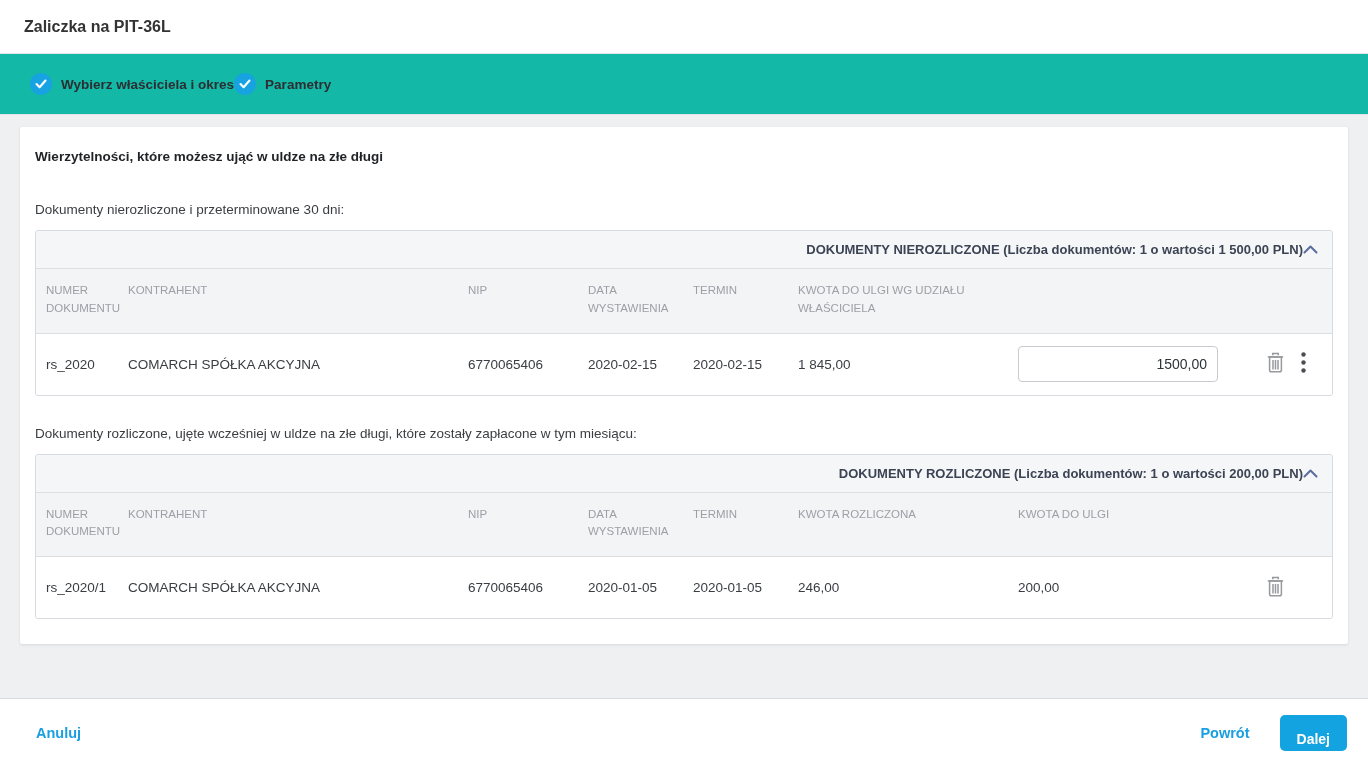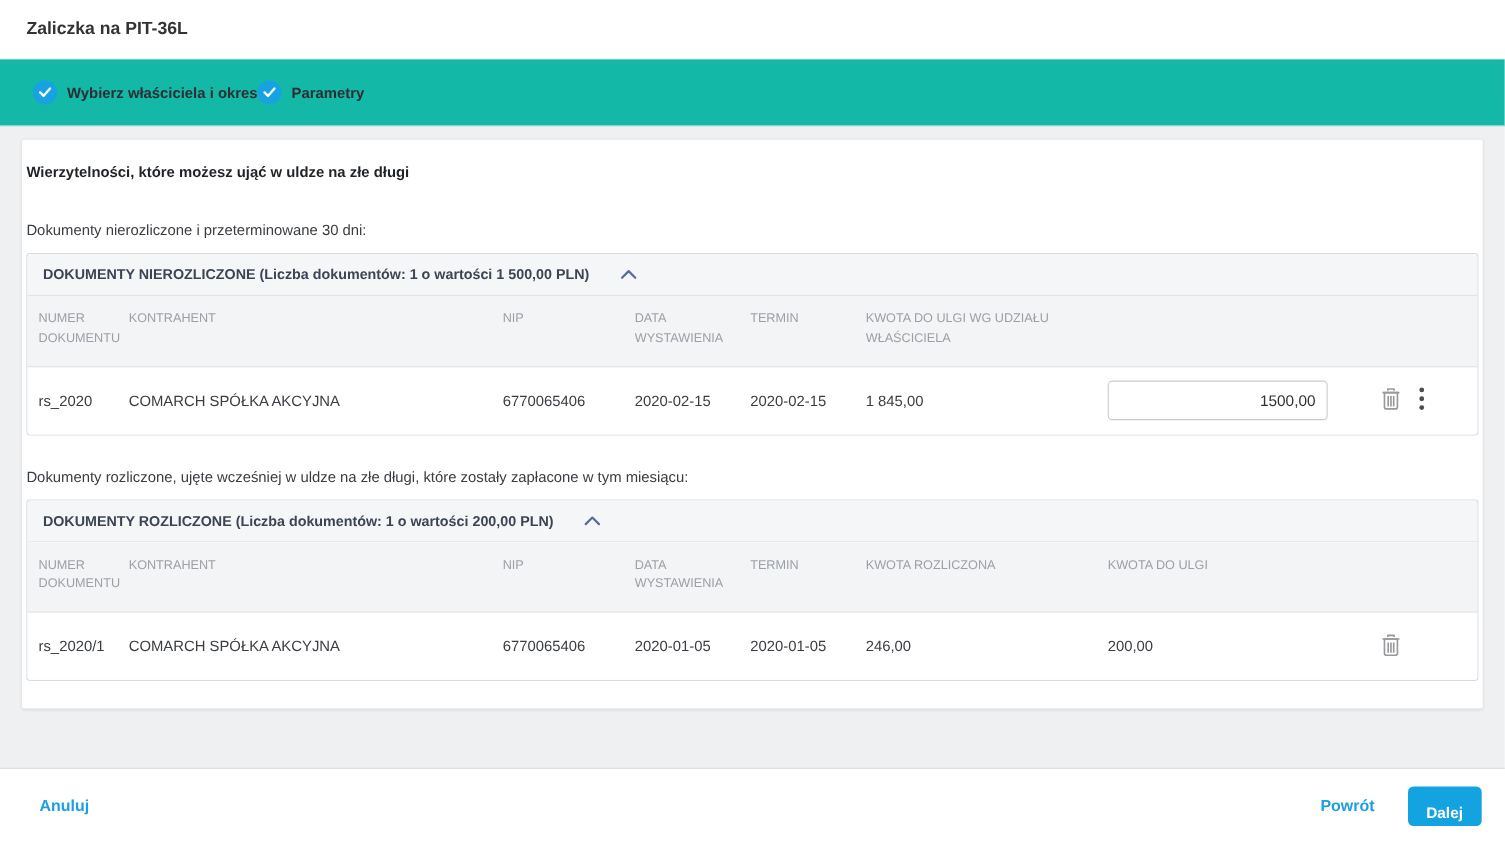--- a/index.html
+++ b/index.html
@@ -16,30 +16,30 @@
               align-items:center; padding:0 30px; background:#14b8a6; }
   .step { display:flex; align-items:center; gap:9px; cursor:pointer; }
   .step-circle { width:22px; height:22px; border-radius:50%; background:#17a3e2;
                  display:flex; align-items:center; justify-content:center; flex:0 0 22px; }
   .step-label { font-size:13.5px; font-weight:700; color:#2b2e33; }
 
   
   .page-body { background:#eef0f2; height:584px; border-bottom:1px solid #d8dadc;
                padding:12px 20px; }
   .card { background:#fff; height:517px; border-radius:2px;
-          box-shadow:0 1px 3px rgba(0,0,0,.10); padding:22px 4px; }
+          box-shadow:0 1px 3px rgba(0,0,0,.10); padding:22px 15px; }
   .card-heading { font-size:13.5px; font-weight:700; color:#1f2226; }
   .table-intro { font-size:13.5px; color:#3a3d42; margin-top:38px; margin-bottom:13px; }
   .table-intro.second { margin-top:30px; }
 
   
   .panel { border:1px solid #d7dade; border-radius:3px; background:#fff; }
   .panel-header { height:38px; background:#f5f6f8; display:flex; align-items:center;
-                  justify-content:flex-start; padding:0 14px;
-                  border-bottom:1px solid #dcdfe2; border-radius:3px 3px 0 0; cursor:pointer;gap:28px; }
+                  justify-content:flex-end; padding:0 14px;
+                  border-bottom:1px solid #dcdfe2; border-radius:3px 3px 0 0; cursor:pointer; }
   .panel-title { font-size:13px; font-weight:700; color:#3c4454; }
   .chevron { display:flex; align-items:center; }
 
   .grid { display:grid;
           grid-template-columns:82px 340px 120px 105px 105px 220px 247px 1fr; }
   .thead { background:#f3f4f6; padding:13px 10px 15px; border-bottom:1px solid #dcdfe2; }
   .th { font-size:11.5px; color:#9ca0a6; line-height:1.55; padding-right:26px;
         text-transform:uppercase; }
   .trow { padding:0 10px; height:61px; align-items:center; background:#fff;
           border-radius:0 0 3px 3px; }

